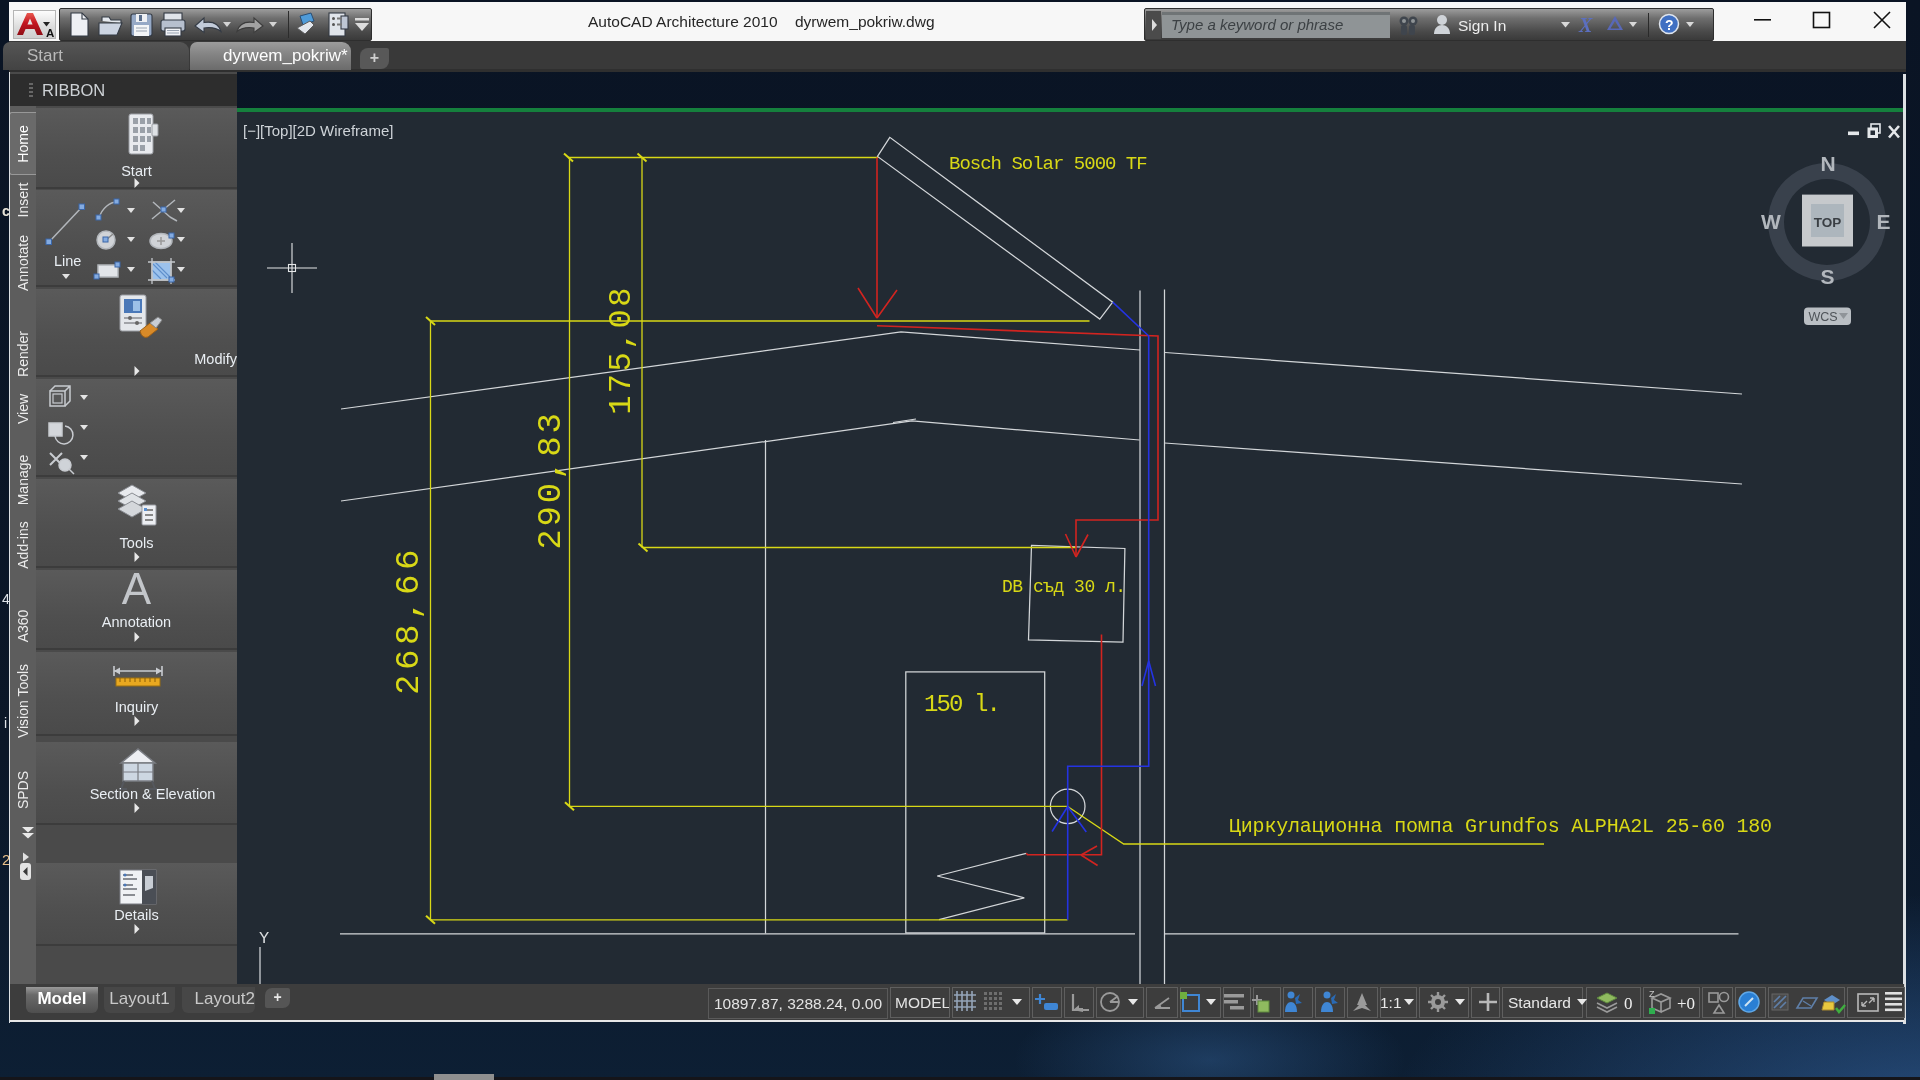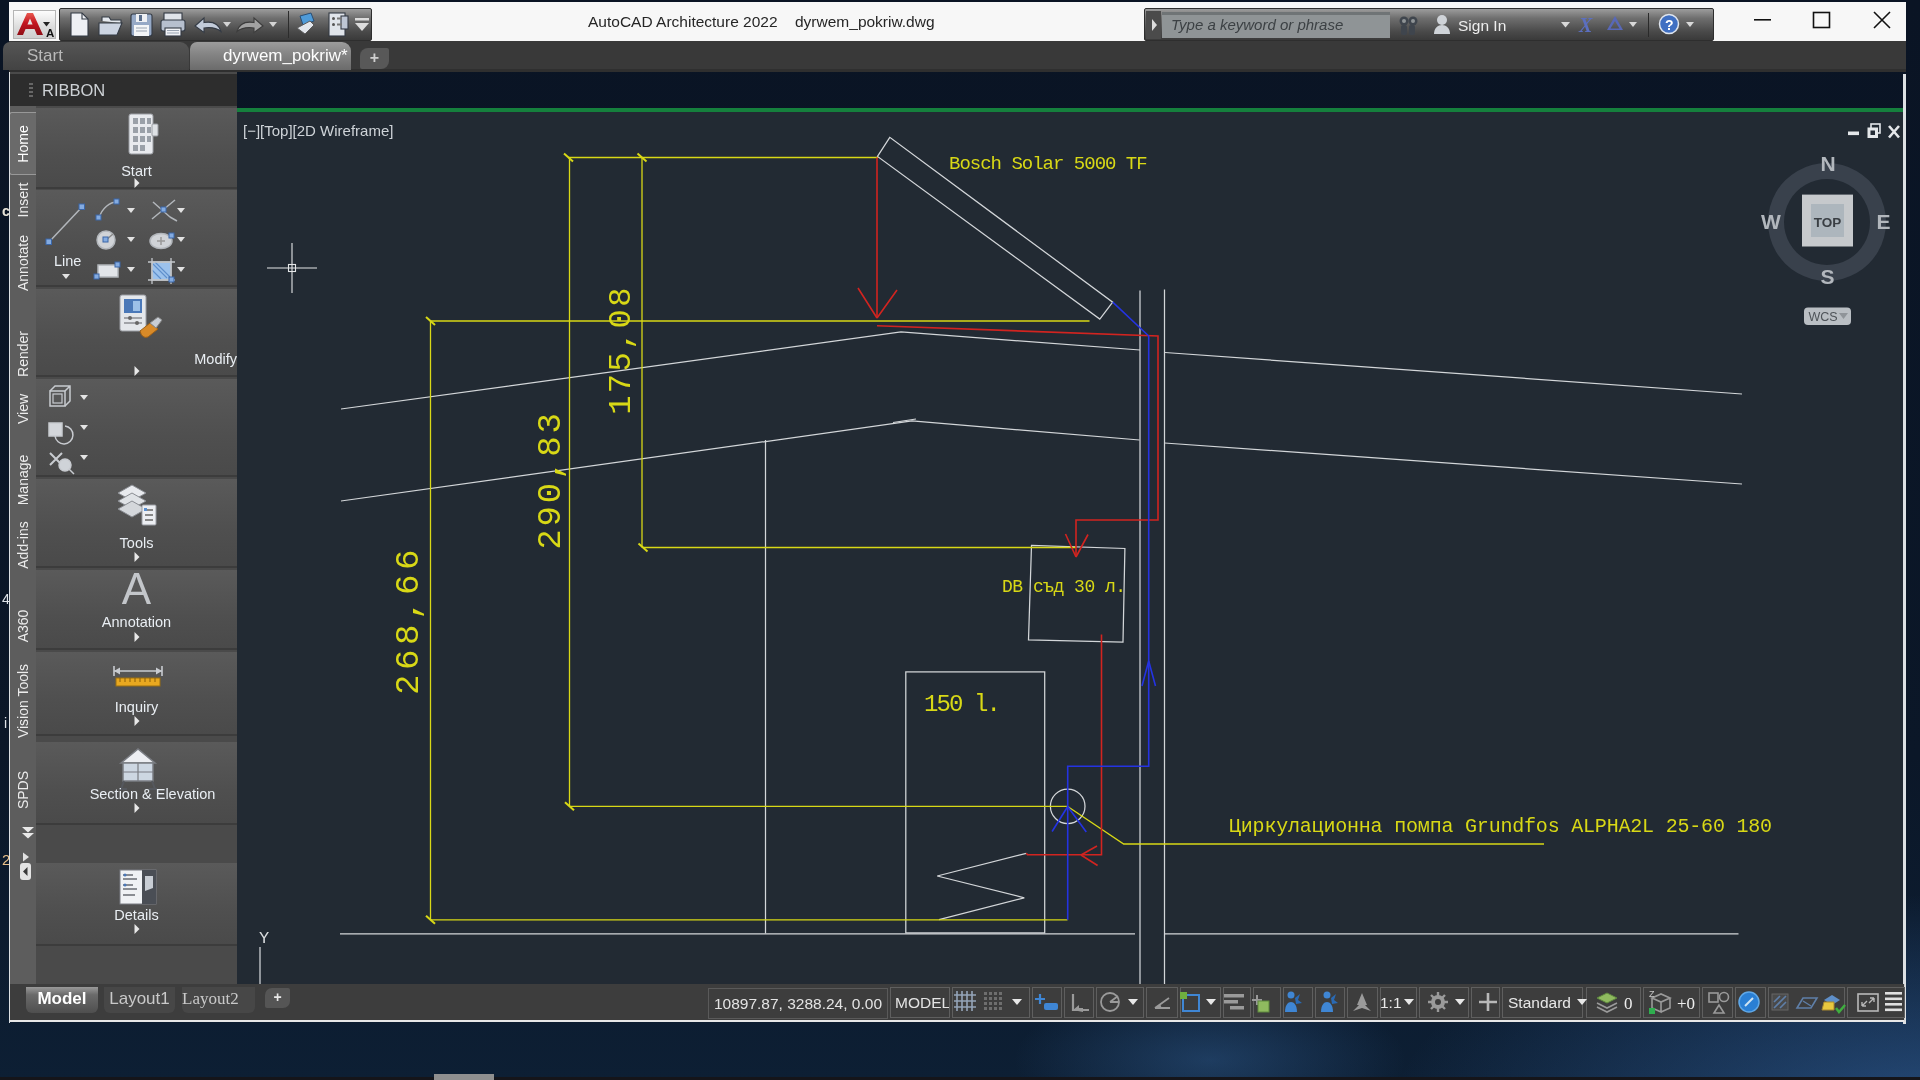--- a/index.html
+++ b/index.html
@@ -97,21 +97,21 @@
         <rect x="269" y="4" width="16" height="23" fill="#e0e4ea"></rect>
         <rect x="281" y="7" width="7" height="13" fill="#bec6d4"></rect>
         <circle cx="273.5" cy="9.5" r="1.5" fill="#555" stroke="none"></circle>
         <circle cx="273.5" cy="15.5" r="1.5" fill="#555" stroke="none"></circle>
         <rect x="277" y="8.5" width="5" height="2" fill="#777" stroke="none"></rect>
         <rect x="277" y="14.5" width="5" height="2" fill="#777" stroke="none"></rect>
       </g>
  <rect x="295" y="9" width="14" height="2.5" fill="#dcdcdc"></rect>
       <path d="M295 14 h14 l-7 8 z" fill="#dcdcdc"></path>
 </svg></div>
-<div class="abs" style="left:588px; top:13px; font-size:15.5px; color:#262626;">AutoCAD Architecture 2022</div>
+<div class="abs" style="left:588px; top:13px; font-size:15.5px; color:#262626;">AutoCAD Architecture 2010</div>
 <div class="abs" style="left:795px; top:13px; font-size:15.5px; color:#262626;">dyrwem_pokriw.dwg</div>
 <div id="topright" class="qatbar abs"><svg width="568" height="32" viewBox="0 0 568 32">
  <rect x="1" y="2" width="15" height="28" fill="#4b4b4b"></rect>
       <path d="M7 10 l5 6 l-5 6 z" fill="#dcdcdc"></path>
  <rect x="17" y="3" width="228" height="26" fill="#8f9496"></rect>
  <rect x="17" y="3" width="228" height="3" fill="#6f7476"></rect>
  <text x="26" y="21" font-size="15" font-style="italic" fill="#3c4144" font-family="Liberation Sans">Type a keyword or phrase</text>
  <g fill="#3f454d">
         <circle cx="259" cy="12" r="4.5"></circle>
         <circle cx="268" cy="12" r="4.5"></circle>
@@ -452,21 +452,21 @@
    </g>
    <rect x="1804" y="267.5" width="47" height="17.5" rx="4" fill="#b9bec3"></rect>
    <text x="1823" y="281" font-size="12.5" fill="#4e5358" text-anchor="middle" font-family="Liberation Sans">WCS</text>
    <path d="M1839,273 l4.5,6 l4.5,-6 z" fill="#8f9499"></path>
   </g>
  </svg>
 </div>
 <div id="statusbar" class="abs"></div>
 <div class="abs mtab" style="left:26px; top:987px; width:72px; background:linear-gradient(#9a9a9a,#6a6a6a 30%,#4f4f4f); border-radius:0 0 6px 6px; text-align:center; line-height:24px; color:#fff; font-weight:bold;">Model</div>
 <div class="abs mtab" style="left:104px; top:987px; width:71px; background:#474747; border-radius:0 0 6px 6px; text-align:center; line-height:24px; color:#c9c9c9;">Layout1</div>
-<div class="abs mtab" style="left:182px; top:987px; width:73px; background:#474747; border-radius:0 0 6px 6px; text-align:left; line-height:24px; color:#c9c9c9;font-family:Liberation Serif, serif;">Layout2</div>
+<div class="abs mtab" style="left:182px; top:987px; width:73px; background:#474747; border-radius:0 0 6px 6px; text-align:right; line-height:24px; color:#c9c9c9;">Layout2</div>
 <div class="abs" style="left:265px; top:988px; width:25px; height:20px; background:#555; border-radius:7px 2px 7px 2px; color:#e8e8e8; text-align:center; line-height:19px; font-weight:bold; font-size:14px;">+</div>
 <div class="abs" style="left:708px; top:988px; width:180px; height:31px; border:1px solid #5a5a5a; color:#e3e3e3; font-size:15.5px; text-align:center; line-height:29px; white-space:nowrap;">10897.87, 3288.24, 0.00</div>
 <div class="abs sbtxt" style="left:895px;">MODEL</div>
 <div class="abs" style="left:890px; top:987px; width:60px; height:31px; border:1px solid #5f5f5f;"></div>
 <div class="abs" style="left:952px; top:987px; width:78px; height:31px; border:1px solid #5f5f5f;"></div>
 <div class="abs" style="left:1032px; top:987px; width:30px; height:31px; border:1px solid #5f5f5f;"></div>
 <div class="abs" style="left:1064px; top:987px; width:30px; height:31px; border:1px solid #5f5f5f;"></div>
 <div class="abs" style="left:1096px; top:987px; width:48px; height:31px; border:1px solid #5f5f5f;"></div>
 <div class="abs" style="left:1146px; top:987px; width:32px; height:31px; border:1px solid #5f5f5f;"></div>
 <div class="abs" style="left:1180px; top:987px; width:41px; height:31px; border:1px solid #5f5f5f;"></div>

